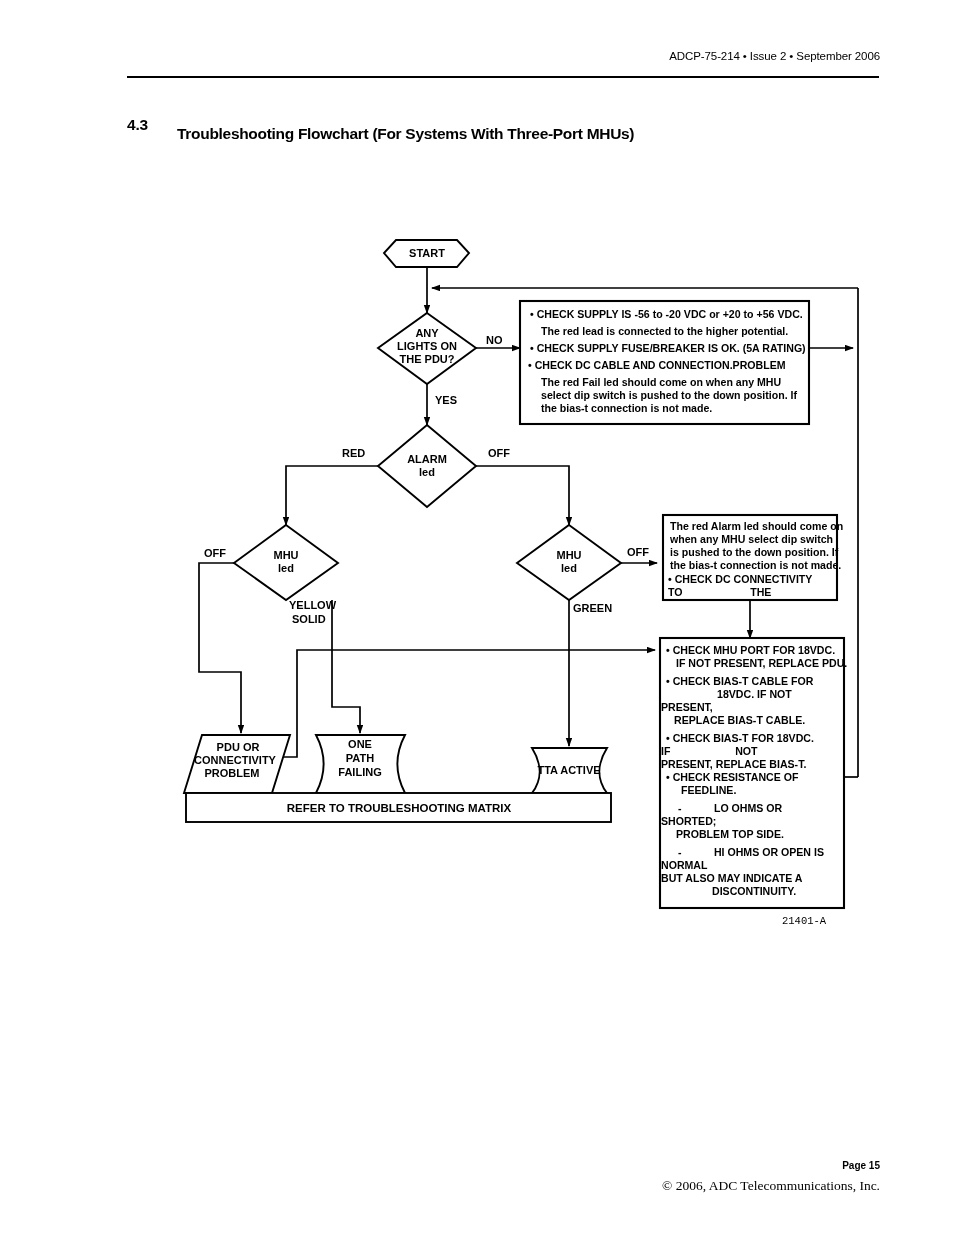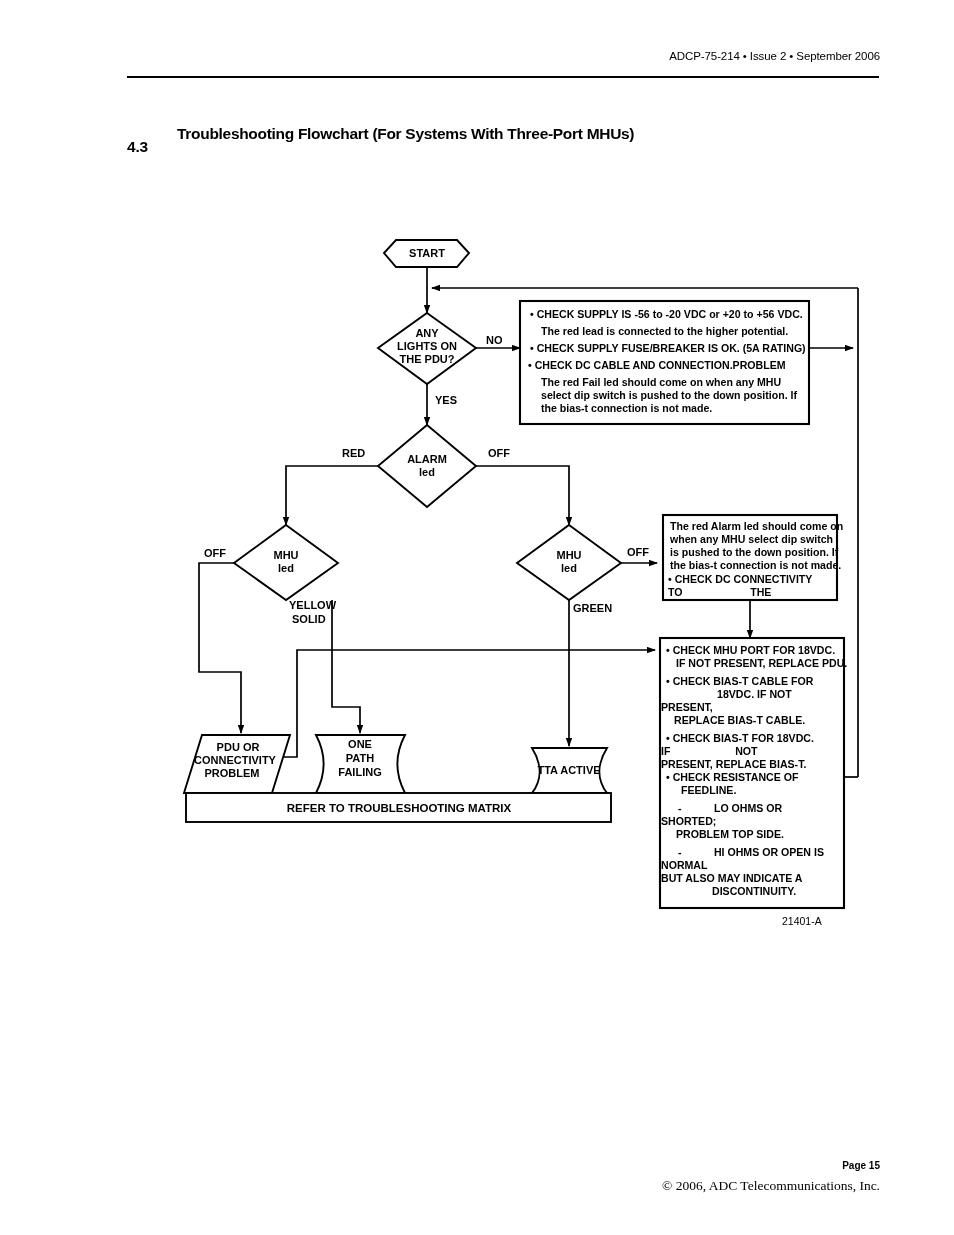--- a/index.html
+++ b/index.html
@@ -41,21 +41,21 @@
     top: 76px;
     width: 752px;
     height: 2px;
     background: #000000;
   }
 
   
   .sec-num {
     position: absolute;
     left: 127px;
-    top: 138px;
+    top: 116px;
     font-family: "Liberation Sans", sans-serif;
     font-size: 15.5px;
     font-weight: bold;
     letter-spacing: -0.2px;
   }
   .sec-title {
     position: absolute;
     left: 177px;
     top: 125px;
     font-family: "Liberation Sans", sans-serif;
@@ -90,21 +90,21 @@
     height: 1235px;
     pointer-events: none;
     padding-left: 24px;
   }
   .figure svg { display: block; }
 
   .fig-id {
     position: absolute;
     left: 782px;
     top: 915px;
-    font-family: Liberation Sans, sans-serif;
+    font-family: Liberation Mono, monospace;
     font-size: 10.5px;
     letter-spacing: 0px;
   }
 
   
   .page-num {
     position: absolute;
     right: 74px;
     top: 1160px;
     font-family: "Liberation Sans", sans-serif;

